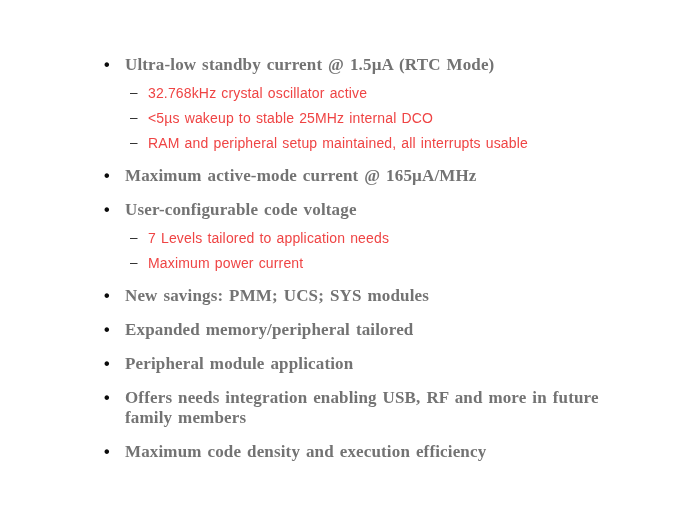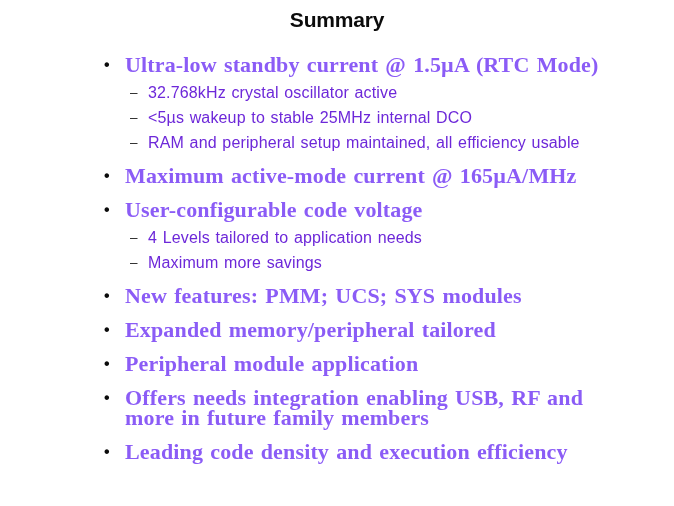--- a/index.html
+++ b/index.html
@@ -56,23 +56,23 @@
     font-weight: bold;
     font-size: 16px;
     line-height: 20px;
     color: #0b0b0b;
     text-align: left;
   }
   .lvl1 .btext {
     flex: 1 1 auto;
     font-family: "Liberation Serif", "Liberation Sans", sans-serif;
     font-weight: bold;
-    font-size: 22px;
+    font-size: 17px;
     line-height: 20px;
-    color: #8b5cf6;
+    color: #737373;
     letter-spacing: 0.15px;
     word-spacing: 1.5px;
   }
   
   .lvl2 {
     margin-top: 7px;
     margin-left: 26px;
   }
   .lvl2.first-sub {
     margin-top: 9px;
@@ -83,95 +83,94 @@
     font-family: "Liberation Sans", sans-serif;
     font-weight: normal;
     font-size: 13.5px;
     line-height: 18px;
     color: #111111;
   }
   .lvl2 .btext {
     flex: 1 1 auto;
     font-family: "Liberation Sans", sans-serif;
     font-weight: normal;
-    font-size: 16px;
+    font-size: 14px;
     line-height: 18px;
-    color: #6d28d9;
+    color: #ef4444;
     letter-spacing: 0.15px;
     word-spacing: 1px;
   }
 </style>
 </head>
 <body>
 
 <div class="slide">
 
-  <div class="slide-title">Summary</div>
 
   <div class="body-list">
 
     <div class="bullet-row lvl1">
       <span class="marker">•</span>
       <span class="btext">Ultra-low standby current @ 1.5µA (RTC Mode)</span>
     </div>
 
     <div class="bullet-row lvl2 first-sub">
       <span class="marker">–</span>
       <span class="btext">32.768kHz crystal oscillator active</span>
     </div>
 
     <div class="bullet-row lvl2">
       <span class="marker">–</span>
       <span class="btext">&lt;5µs wakeup to stable 25MHz internal DCO</span>
     </div>
 
     <div class="bullet-row lvl2">
       <span class="marker">–</span>
-      <span class="btext">RAM and peripheral setup maintained, all efficiency usable</span>
+      <span class="btext">RAM and peripheral setup maintained, all interrupts usable</span>
     </div>
 
     <div class="bullet-row lvl1">
       <span class="marker">•</span>
       <span class="btext">Maximum active-mode current @ 165µA/MHz</span>
     </div>
 
     <div class="bullet-row lvl1">
       <span class="marker">•</span>
       <span class="btext">User-configurable code voltage</span>
     </div>
 
     <div class="bullet-row lvl2 first-sub">
       <span class="marker">–</span>
-      <span class="btext">4 Levels tailored to application needs</span>
+      <span class="btext">7 Levels tailored to application needs</span>
     </div>
 
     <div class="bullet-row lvl2">
       <span class="marker">–</span>
-      <span class="btext">Maximum more savings</span>
+      <span class="btext">Maximum power current</span>
     </div>
 
     <div class="bullet-row lvl1">
       <span class="marker">•</span>
-      <span class="btext">New features: PMM; UCS; SYS modules</span>
+      <span class="btext">New savings: PMM; UCS; SYS modules</span>
     </div>
 
     <div class="bullet-row lvl1">
       <span class="marker">•</span>
       <span class="btext">Expanded memory/peripheral tailored</span>
     </div>
 
     <div class="bullet-row lvl1">
       <span class="marker">•</span>
       <span class="btext">Peripheral module application</span>
     </div>
 
     <div class="bullet-row lvl1">
       <span class="marker">•</span>
       <span class="btext">Offers needs integration enabling USB, RF and more in future family members</span>
     </div>
 
     <div class="bullet-row lvl1">
       <span class="marker">•</span>
-      <span class="btext">Leading code density and execution efficiency</span>
+      <span class="btext">Maximum code density and execution efficiency</span>
     </div>
 
   </div>
 </div>
 
 </body></html>

